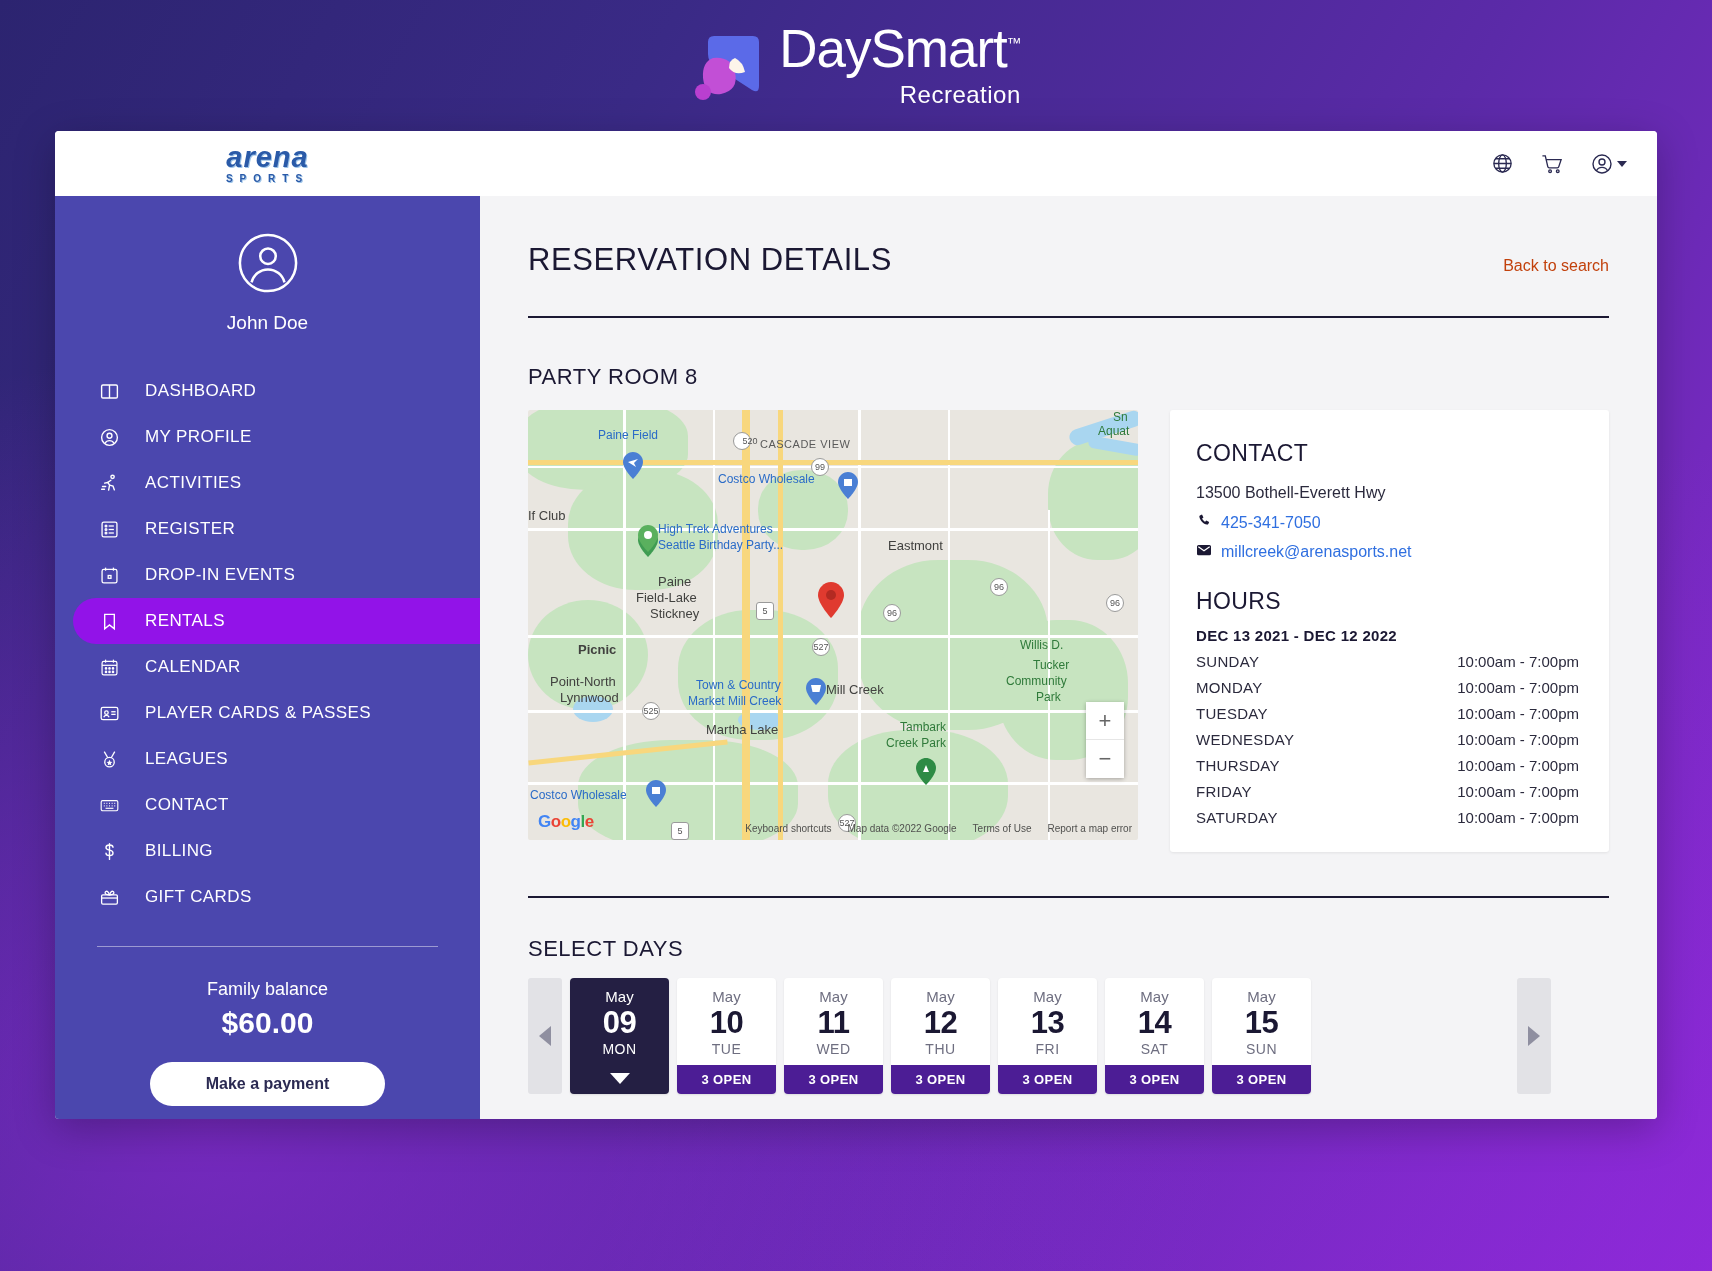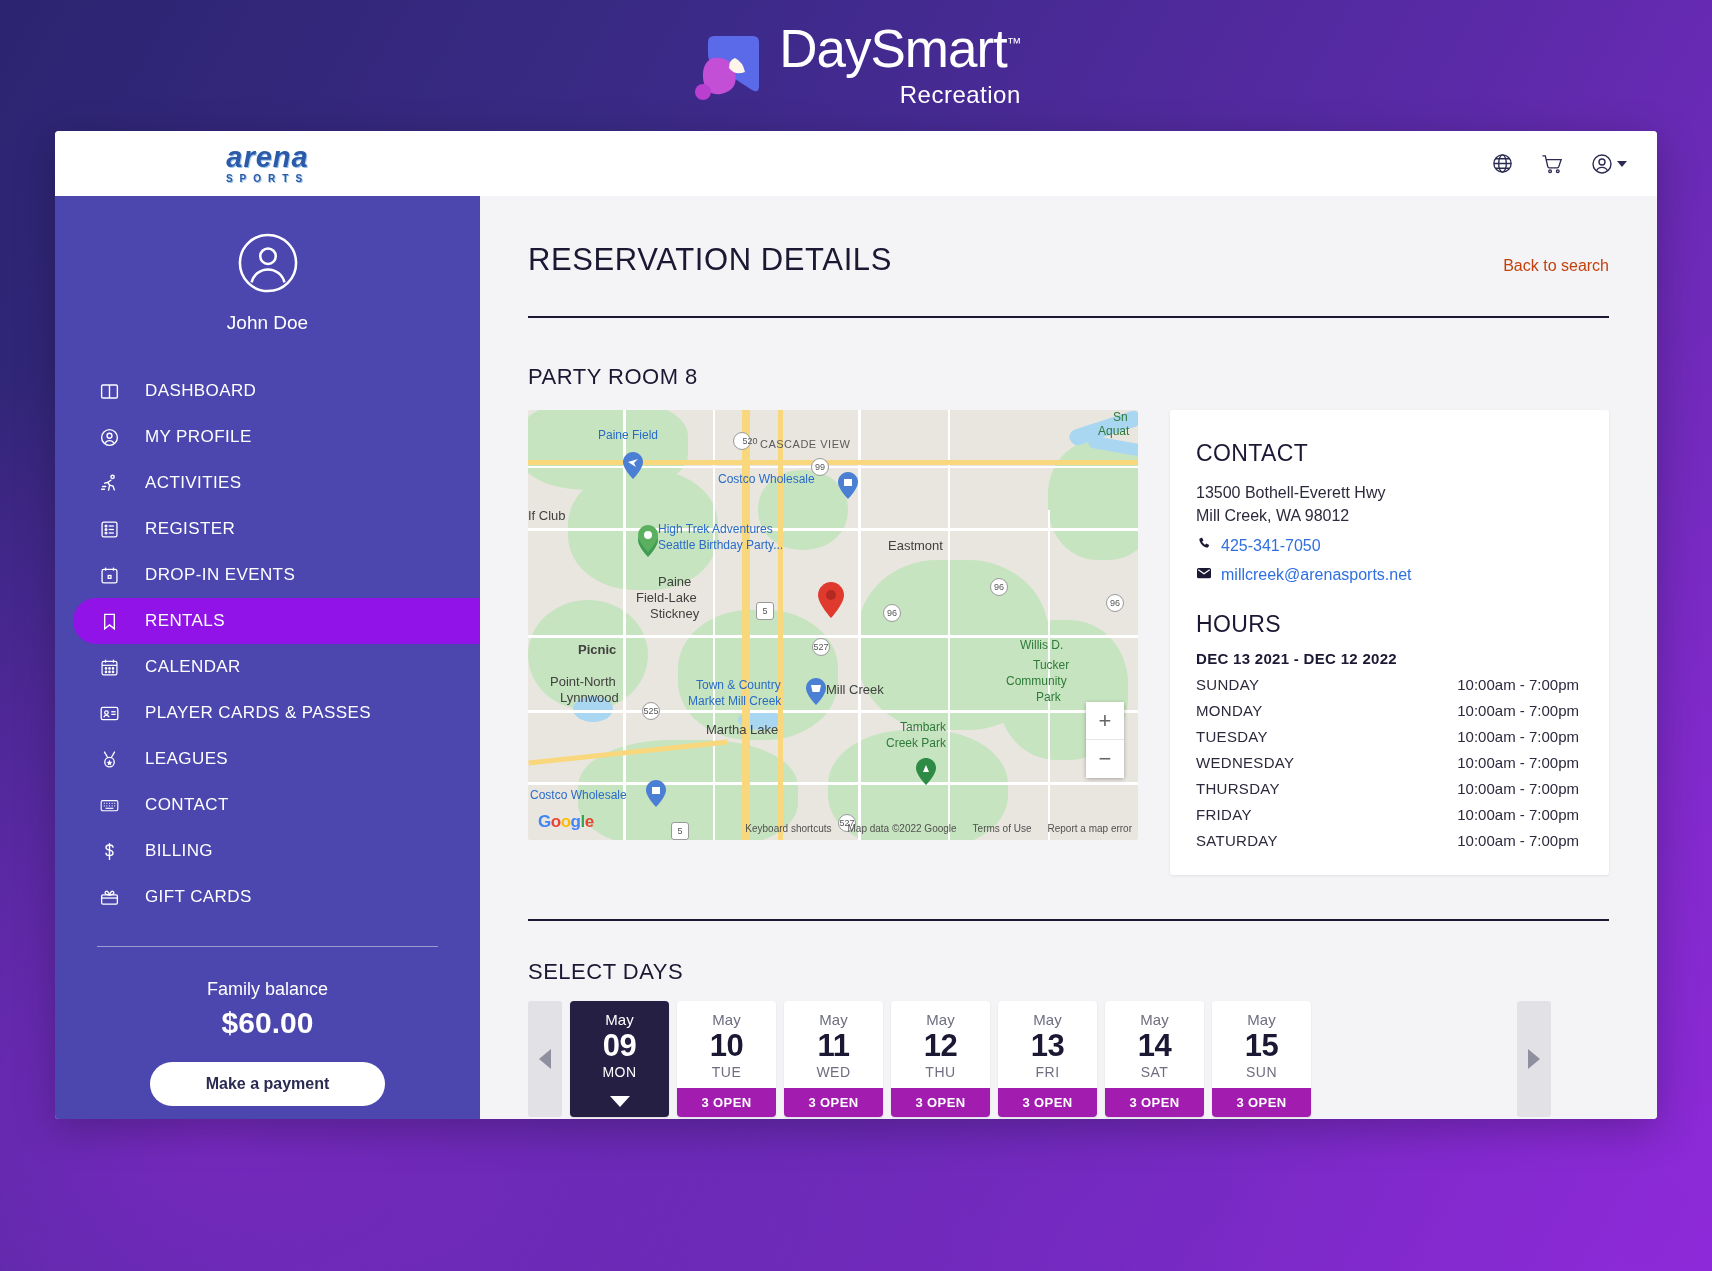--- a/index.html
+++ b/index.html
@@ -180,21 +180,21 @@
   .day-card {
     width:99px; background:#fff; border-radius:4px; overflow:hidden;
     display:flex; flex-direction:column; cursor:pointer;
     box-shadow:0 1px 2px rgba(0,0,0,.10);
   }
   .day-card .dc-top { flex:1 1 auto; padding:10px 0 8px; text-align:center; }
   .dc-mon { font-size:15px; color:#6e6e80; }
   .dc-num { font-size:31px; font-weight:bold; color:#1b1833; line-height:1.15; letter-spacing:-.5px; }
   .dc-dow { font-size:14px; color:#6e6e80; letter-spacing:.5px; }
   .dc-open {
-    background:#a21caf; color:#fff; font-size:13px; font-weight:bold;
+    background:#4c1d95; color:#fff; font-size:13px; font-weight:bold;
     text-align:center; padding:7px 0; letter-spacing:.4px;
   }
   .day-card.selected { background:#241f43; }
   .day-card.selected .dc-mon,
   .day-card.selected .dc-num,
   .day-card.selected .dc-dow { color:#fff; }
   .day-card.selected .dc-top { padding-bottom:2px; }
   .dc-caret { display:flex; justify-content:center; padding:4px 0 10px; }
   .dc-caret i { width:0;height:0;border-left:10px solid transparent;border-right:10px solid transparent;border-top:11px solid #fff; display:block;}
 </style>
@@ -571,21 +571,20 @@
             <span>Map data ©2022 Google</span>
             <span>Terms of Use</span>
             <span>Report a map error</span>
           </div>
         </div>
 
         <div class="contact-card">
           <div class="card-h">CONTACT</div>
           <div class="addr">
             <div>13500 Bothell-Everett Hwy</div>
-            <div>Mill Creek, WA 98012</div>
           </div>
 
           <div class="c-link-row">
             <span>
               <svg width="16" height="16" viewBox="0 0 24 24" fill="#1b1833">
                 <path d="M6.6 3.2 9 2.4l2.2 4.3-2 1.6c.6 1.8 2.6 4 4.5 5l1.7-2 4.3 2.2-.8 2.4c-.4 1.1-1.5 1.7-2.6 1.5C11 16.6 6.6 12 5.1 6.1c-.3-1.2.3-2.4 1.5-2.9z"></path>
               </svg>
             </span>
             <a class="c-link" href="#">425-341-7050</a>
           </div>

